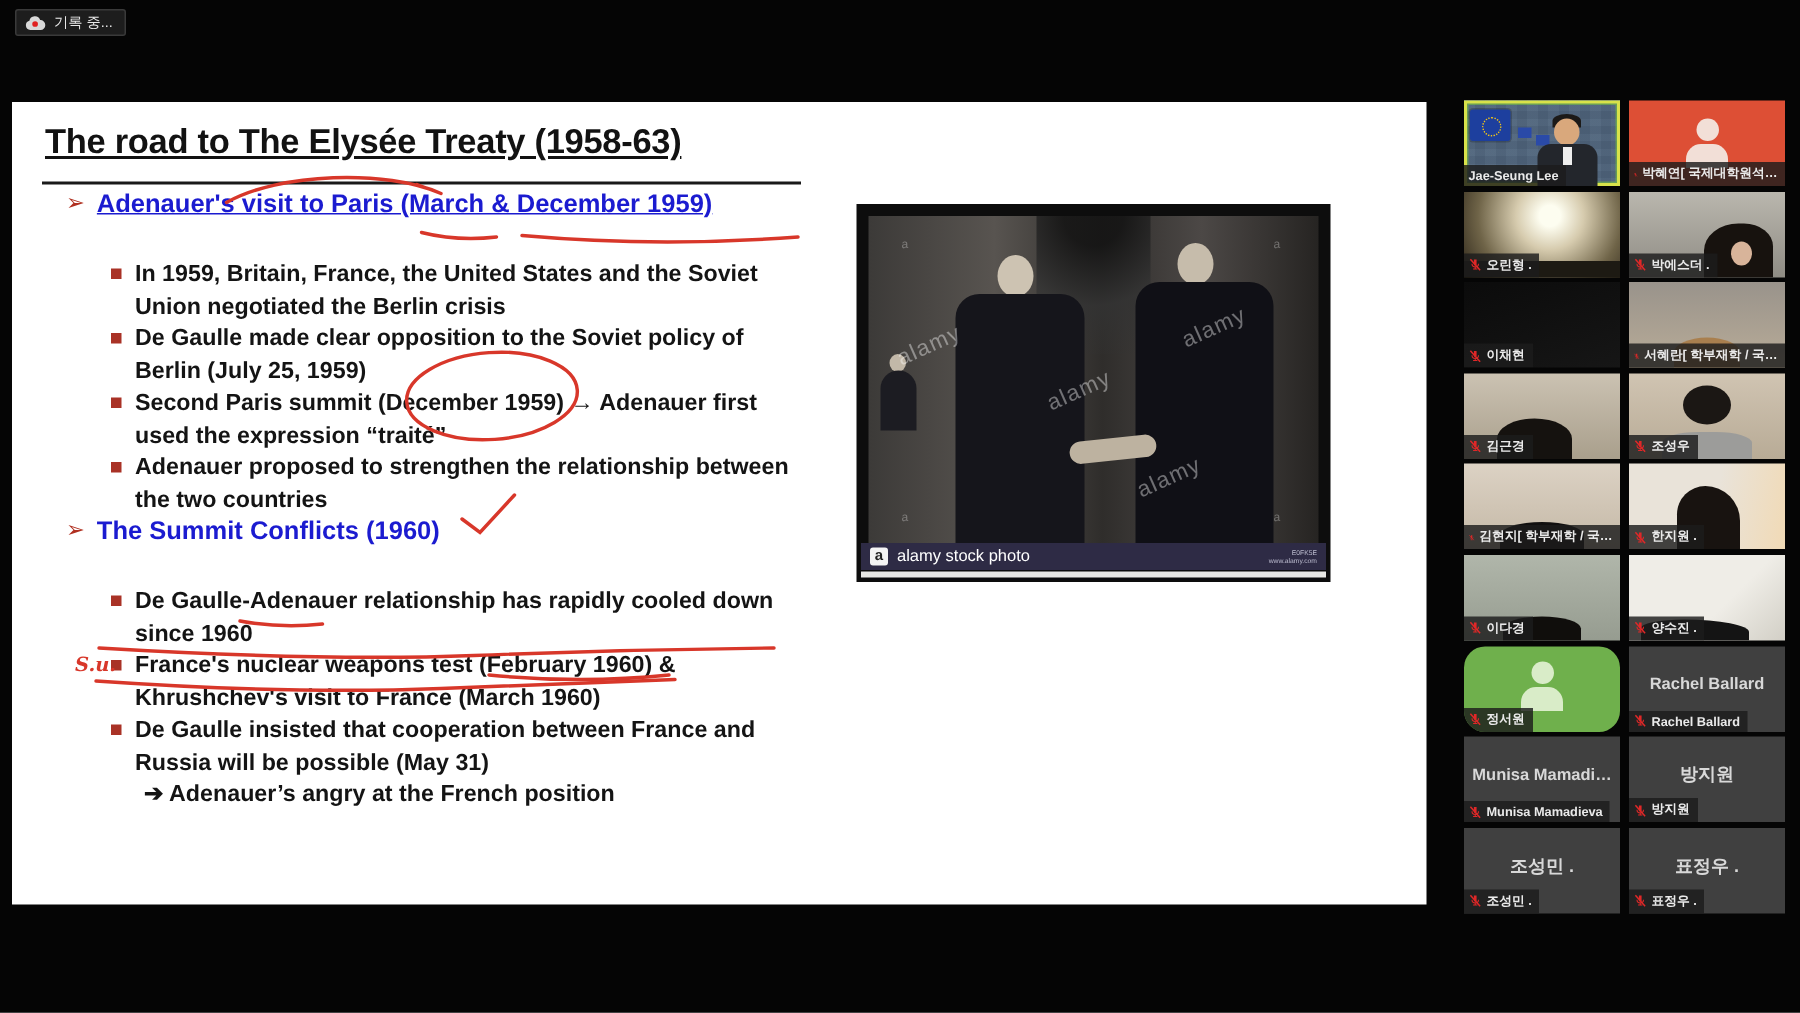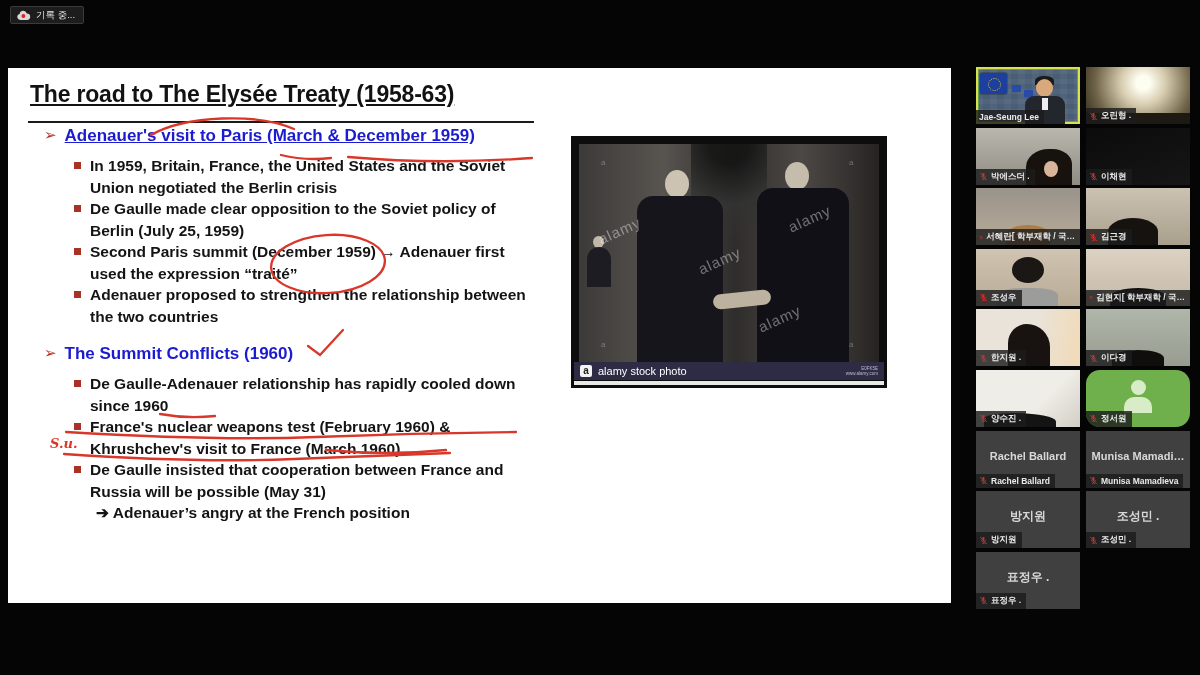--- a/index.html
+++ b/index.html
@@ -14,21 +14,21 @@
   
   #slide { position:absolute; left:8px; top:68px; width:943px; height:535px; background:#ffffff; }
   #slide-title { position:absolute; left:22px; top:13px; font-size:23px; font-weight:bold; color:#121212; letter-spacing:-0.2px;text-decoration:underline; }
   #title-rule { position:absolute; left:20px; top:53px; width:506px; height:2px; background:#1a1a1a; }
 
   .sec { position:absolute; left:36px; width:530px; }
   .sec-head { display:flex; gap:8px; align-items:baseline; }
   .sec-marker { color:#b03020; font-size:15px; transform:translateY(-1px); }
   .sec-title { color:#1b1bd0; font-size:17px; font-weight:bold; }
   .sec-title.u { text-decoration:underline; }
-  .bullets { margin:9px 0 0 30px; width:468px; }
+  .bullets { margin:26px 0 0 30px; width:468px; }
   .bullet { display:flex; gap:9px; }
   .bullet .sq { flex:none; width:7px; height:7px; background:#a93226; margin-top:7px; }
   .bullet .bt { font-size:15.5px; font-weight:bold; color:#141414; line-height:21.5px; }
   .subline { margin-left:22px; font-size:15.5px; font-weight:bold; color:#141414; line-height:21.5px; }
   #margin-note { position:absolute; left:42px; top:368px; color:#d8372a; font-size:13px;
     font-weight:bold; font-style:italic; font-family:"DejaVu Serif", serif; }
 
   #ink { position:absolute; left:0; top:0; width:943px; height:535px; pointer-events:none; }
   #ink path, #ink ellipse { stroke:#d8372a; stroke-width:2.3; fill:none; stroke-linecap:round; }
 
@@ -227,20 +227,34 @@
     <div class="mini-flag" style="left:48px;top:23px;"></div>
     <div class="p-hair"></div>
       <div class="p-head"></div>
       <div class="p-body"></div>
       <div class="p-shirt"></div>
     <div class="plate">
         <span>Jae-Seung Lee</span>
       </div>
   </div>
 
+  <div class="tile t1">
+    <div class="person" style="top:12px;">
+      <div class="head" style="width:15px;height:15px;background:#f2dfd7;"></div>
+      <div class="torso" style="width:28px;height:16px;background:#f2dfd7;"></div>
+    </div>
+    <div class="plate">
+      <svg width="9" height="9" viewBox="0 0 10 10">
+          <path d="M4 1.2h2v3.4a1 1 0 0 1-2 0z" fill="#e02828"></path>
+          <path d="M2.6 4.2a2.4 2.4 0 0 0 4.8 0M5 6.6v1.4M3.4 8.2h3.2" stroke="#e02828" fill="none" stroke-width=".8"></path>
+          <line x1="1.4" y1="1" x2="8.6" y2="9" stroke="#e02828" stroke-width="1.1"></line>
+        </svg>
+      <span>박혜연[ 국제대학원석…</span>
+    </div>
+  </div>
 
   <div class="tile t2">
     <div class="band"></div>
     <div class="plate">
       <svg width="9" height="9" viewBox="0 0 10 10">
           <path d="M4 1.2h2v3.4a1 1 0 0 1-2 0z" fill="#e02828"></path>
           <path d="M2.6 4.2a2.4 2.4 0 0 0 4.8 0M5 6.6v1.4M3.4 8.2h3.2" stroke="#e02828" fill="none" stroke-width=".8"></path>
           <line x1="1.4" y1="1" x2="8.6" y2="9" stroke="#e02828" stroke-width="1.1"></line>
         </svg>
       <span>오린형 .</span>

